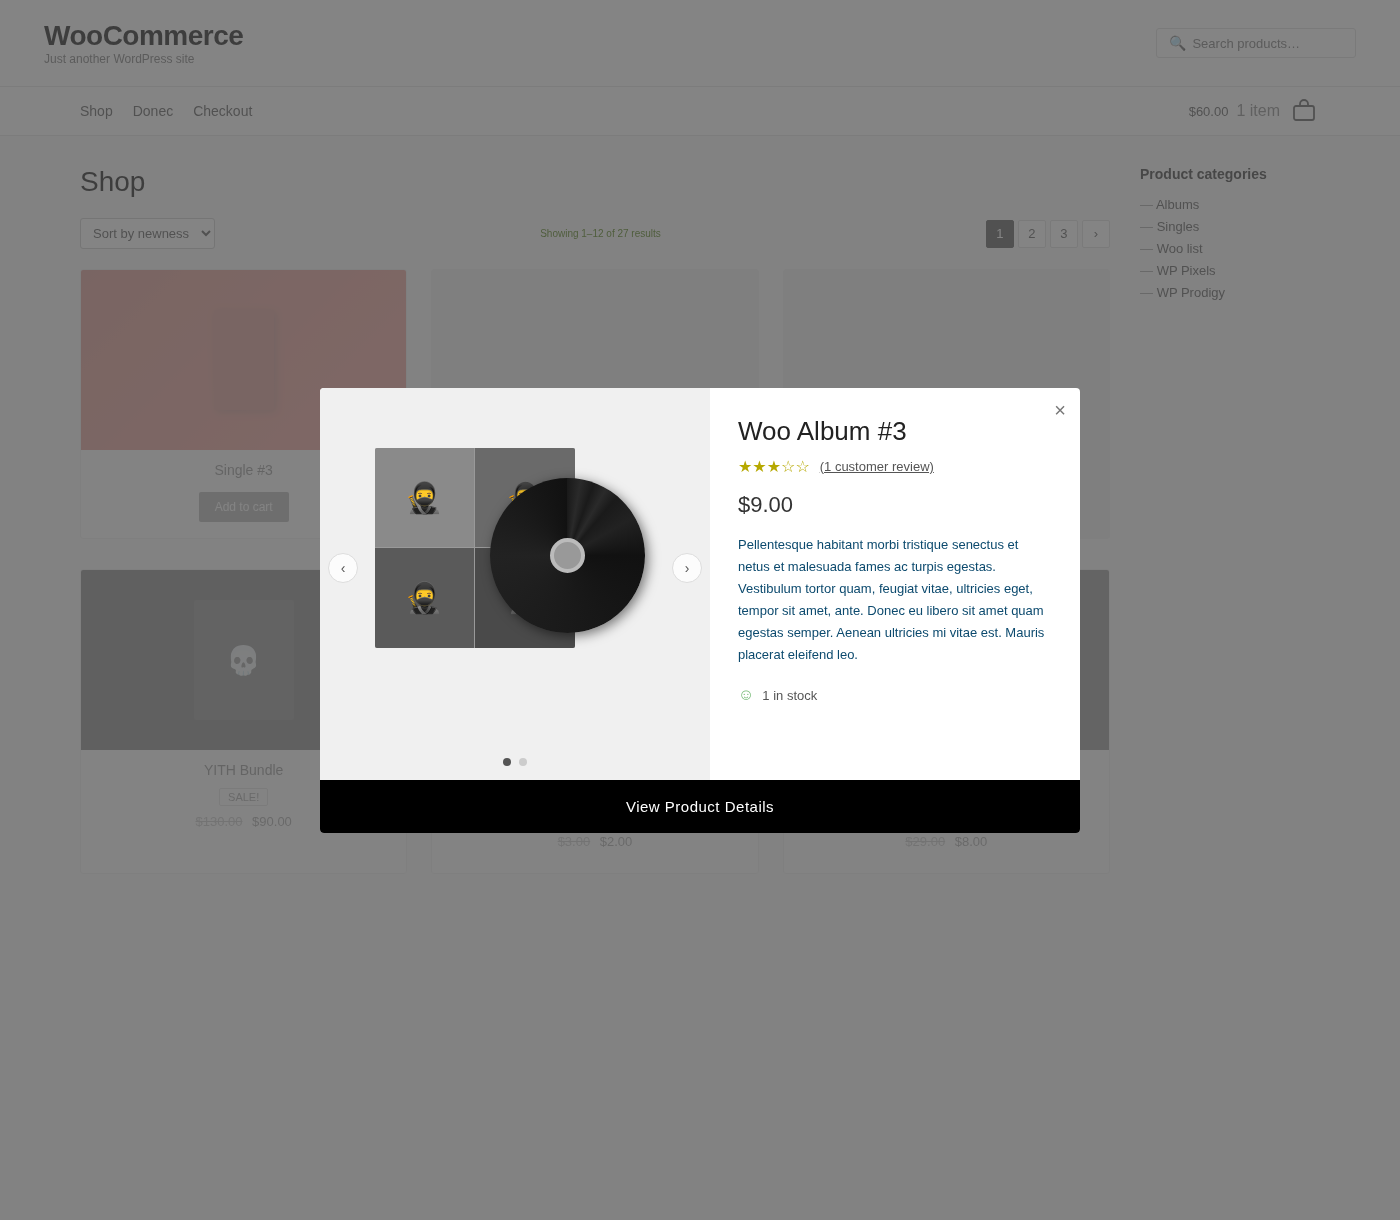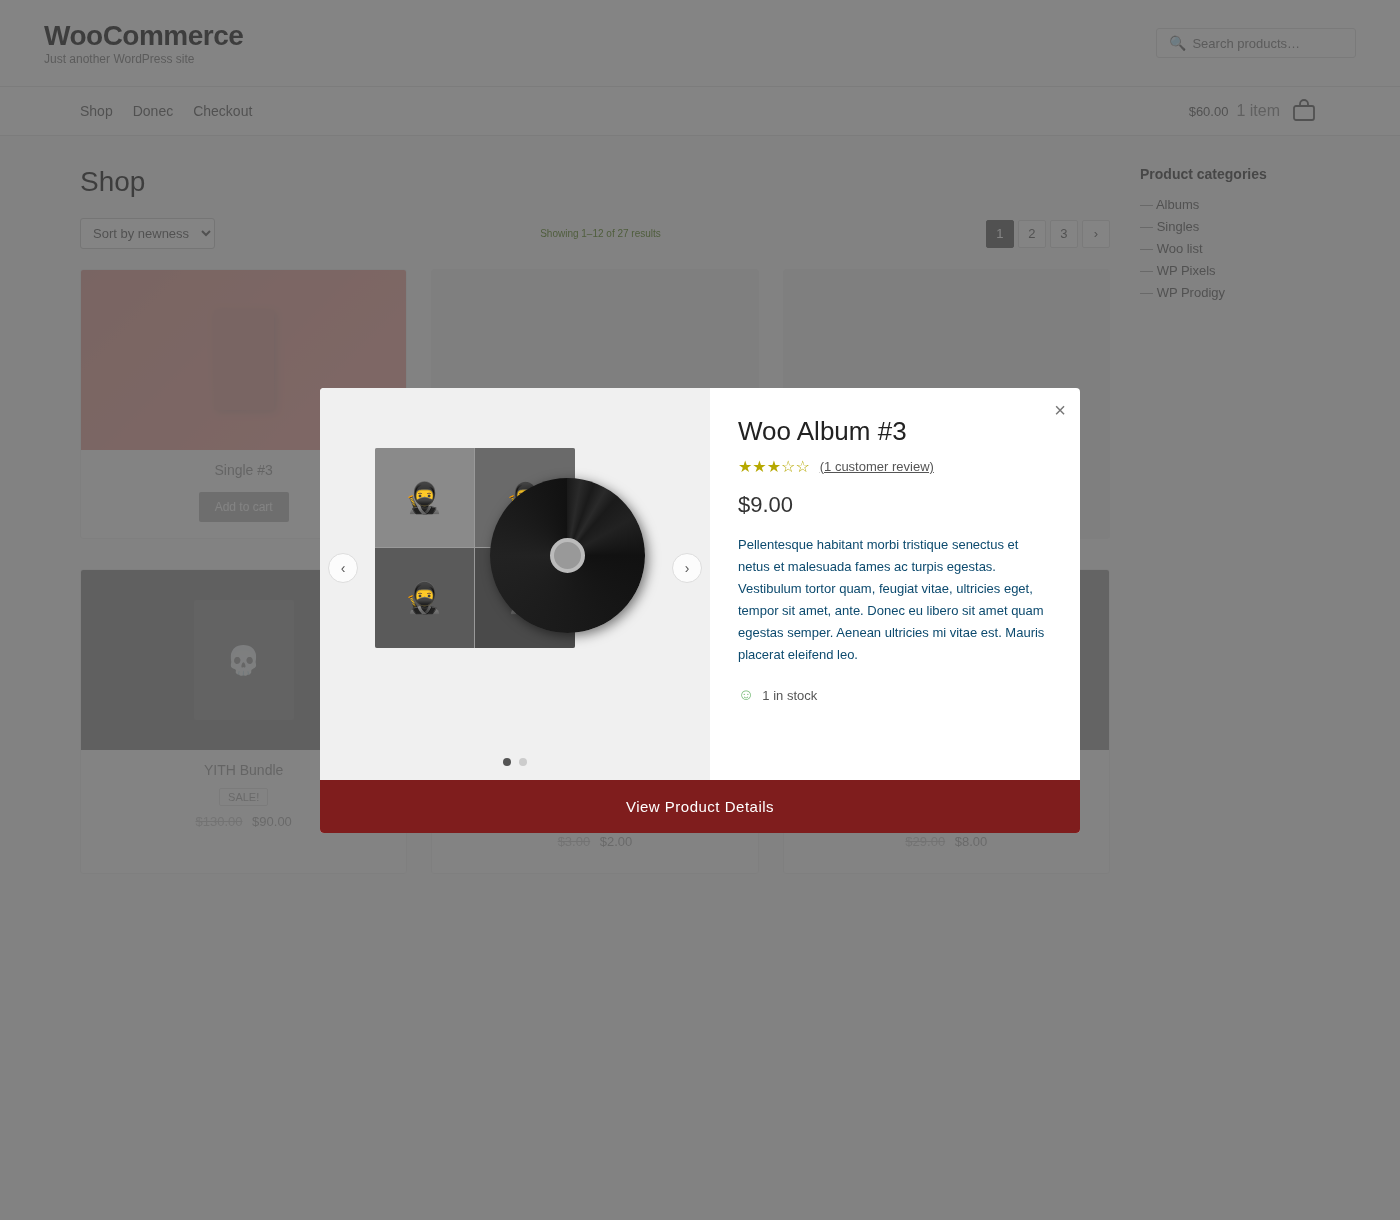--- a/index.html
+++ b/index.html
@@ -396,21 +396,21 @@
       font-size: 13px;
       color: #555;
       margin-bottom: 0;
     }
     .stock-icon {
       color: #77bb77;
       font-size: 16px;
     }
 
     .modal-footer {
-      background: #7f1d1d;
+      background: #000000;
       padding: 18px 28px;
       text-align: center;
       cursor: pointer;
     }
     .modal-footer-btn {
       color: #fff;
       font-size: 15px;
       font-weight: 400;
       letter-spacing: 0.5px;
       background: none;

